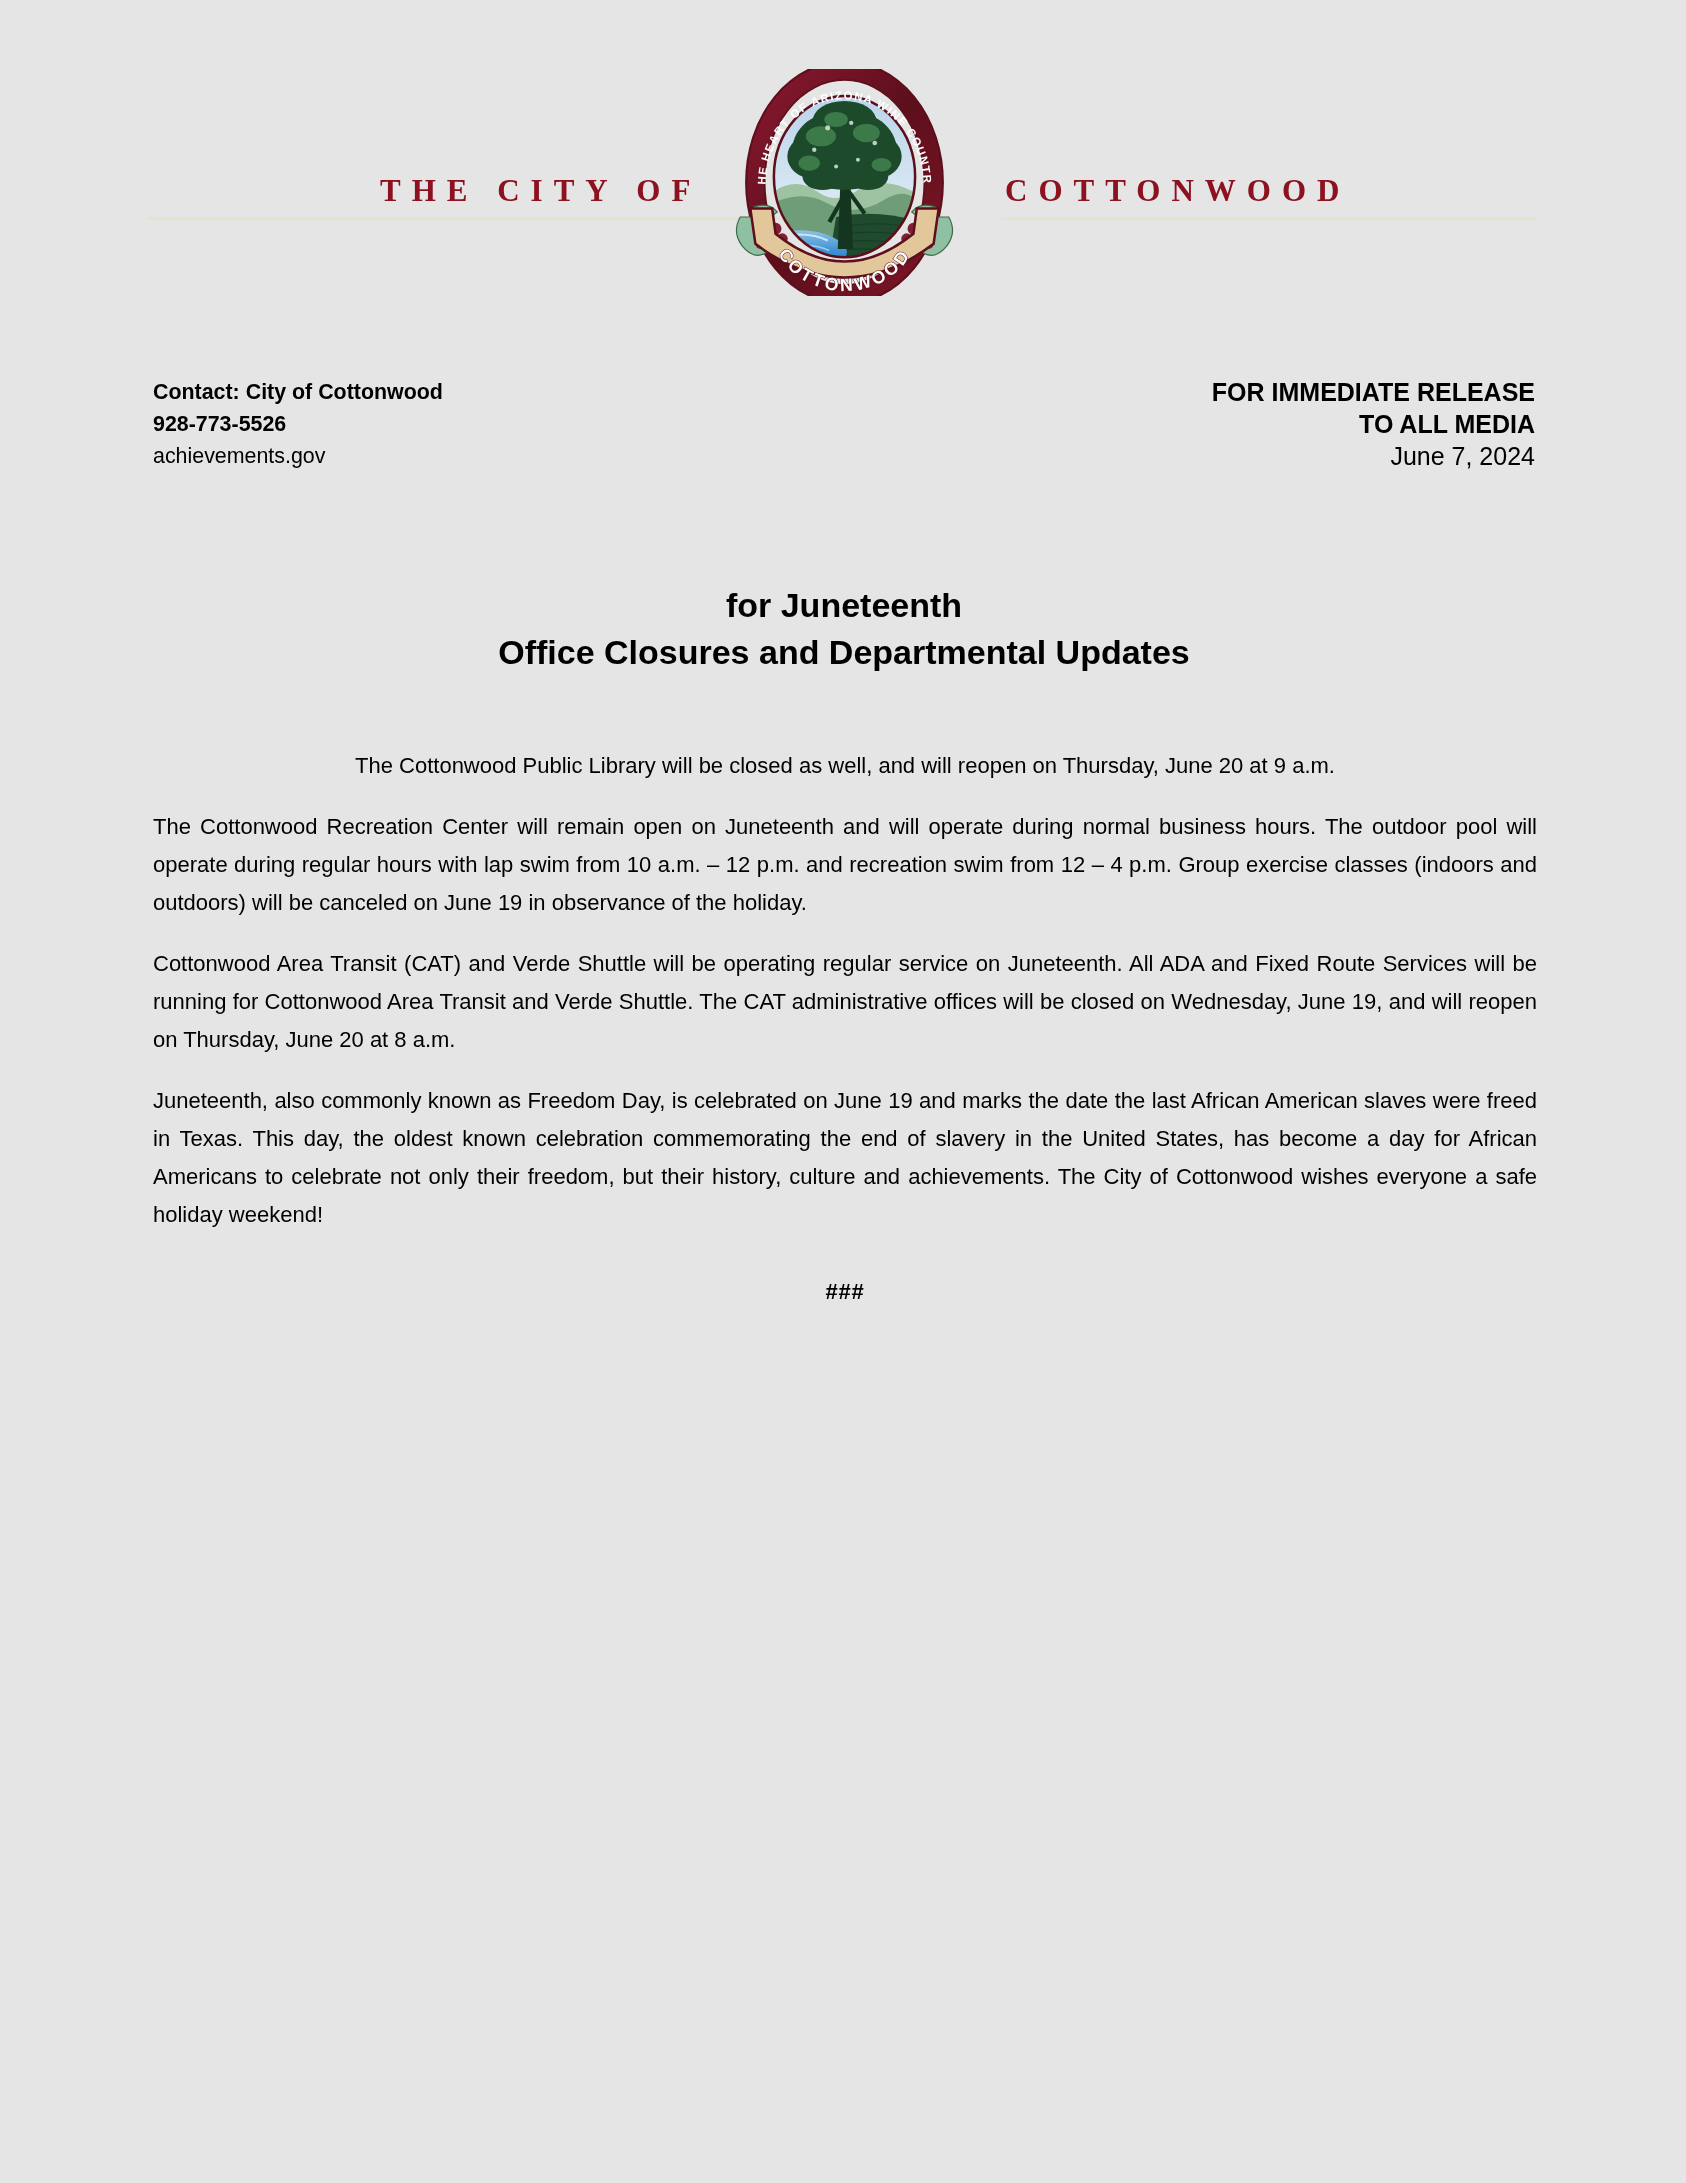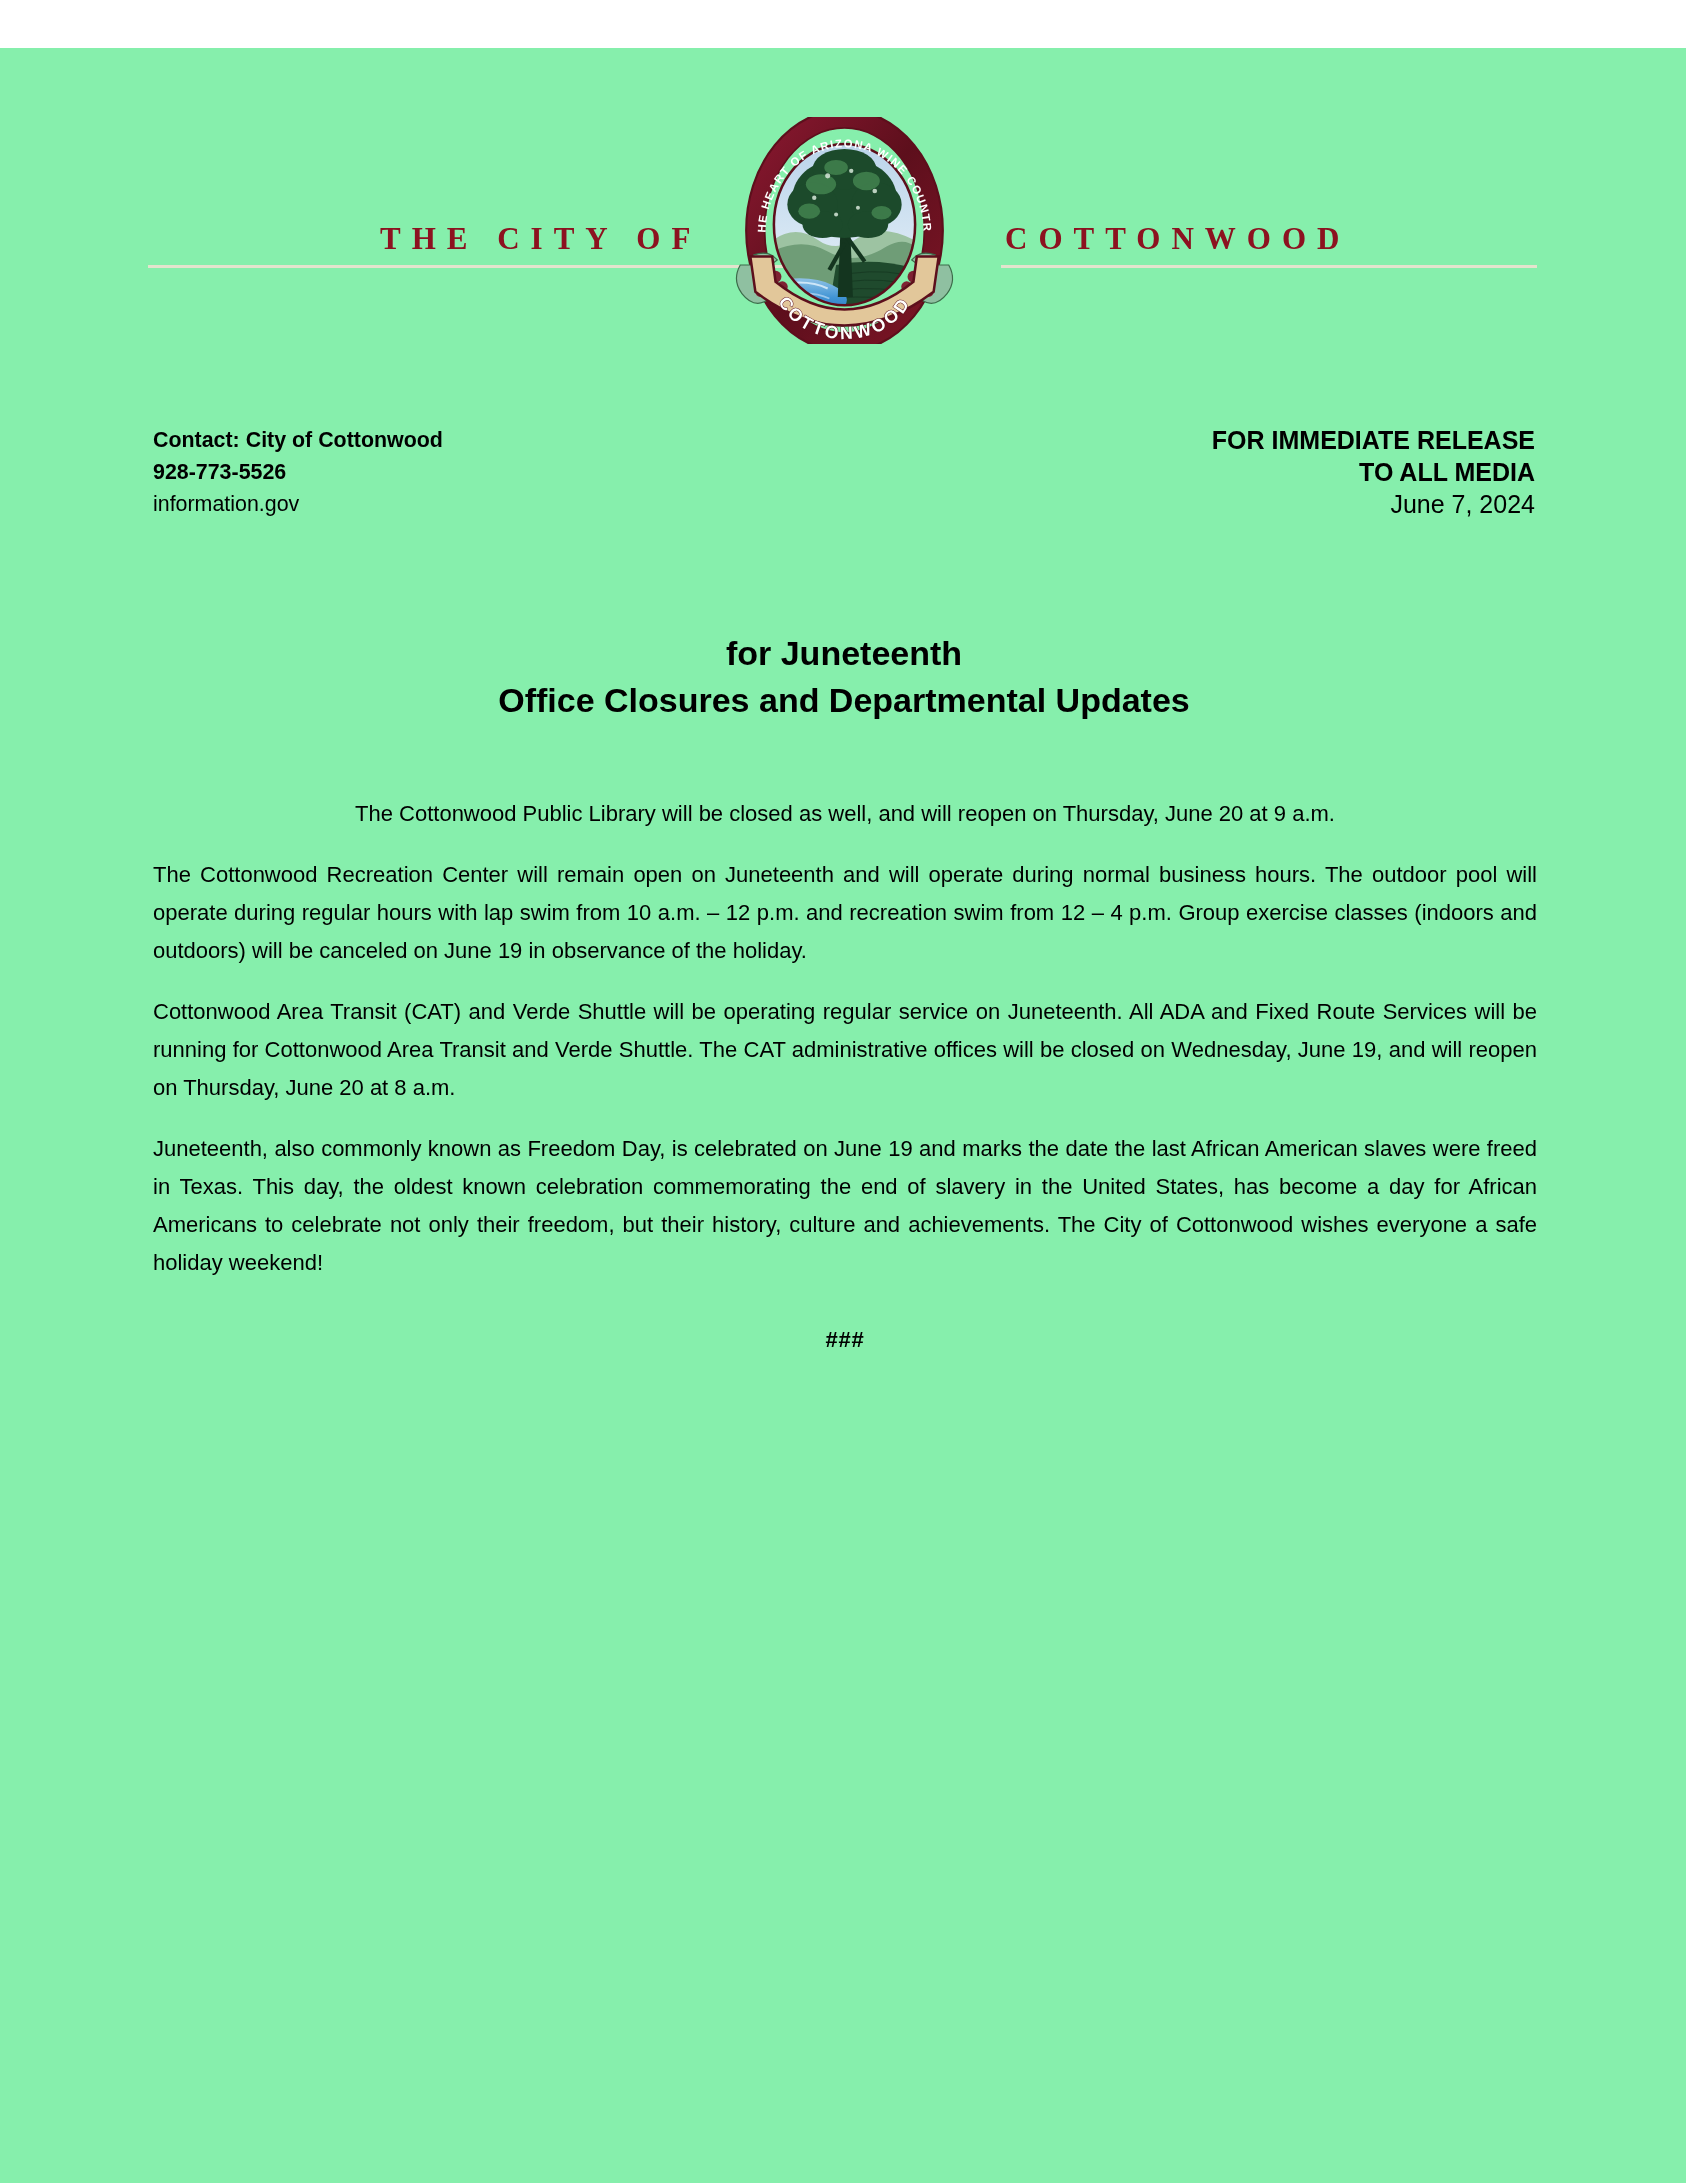--- a/index.html
+++ b/index.html
@@ -13,22 +13,21 @@
     height: 2183px;
     position: relative;
     font-family: "Liberation Sans", sans-serif;
     color: #000000;
     overflow: hidden;
   }
 
   .page {
     position: absolute;
     inset: 0;
-    background: #86efac;
-    margin-top: 48px;
+    background: #e5e5e5;
   }
 
   
   .letterhead {
     position: absolute;
     left: 0;
     top: 0;
     width: 1687px;
     height: 336px;
   }
@@ -254,21 +253,21 @@
         <text font-family="'Liberation Sans', sans-serif" font-size="21" font-weight="bold" fill="#ffffff" stroke="#5d0f1c" stroke-width="1.2" letter-spacing="3.5" paint-order="stroke">
           <textPath href="#arcBot" startOffset="50%" text-anchor="middle">COTTONWOOD</textPath>
         </text>
       </svg>
     </div>
   </div>
 
   <div class="contact-block">
     <div class="bold">Contact: City of Cottonwood</div>
     <div class="bold">928-773-5526</div>
-    <div>information.gov</div>
+    <div>achievements.gov</div>
   </div>
 
   <div class="release-block">
     <div class="bold">FOR IMMEDIATE RELEASE</div>
     <div class="bold">TO ALL MEDIA</div>
     <div>June 7, 2024</div>
   </div>
 
   <div class="headline">
     <div>for Juneteenth</div>

